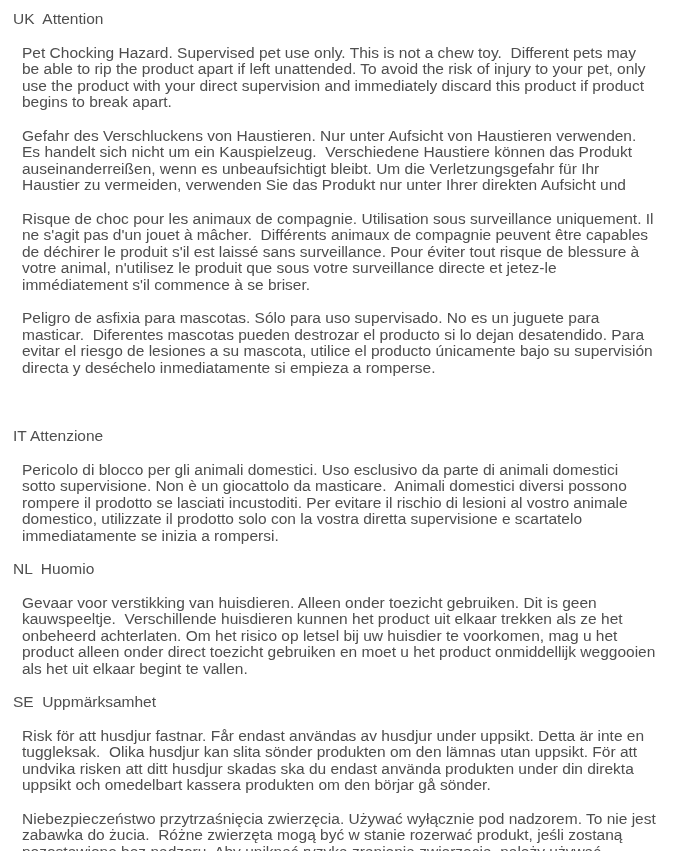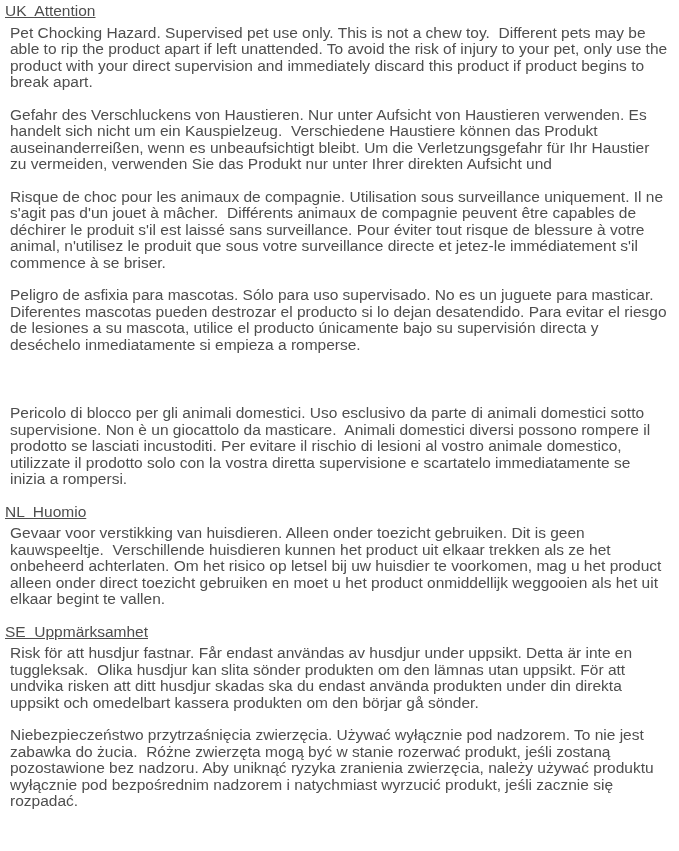--- a/index.html
+++ b/index.html
@@ -20,27 +20,26 @@
     overflow: hidden;
   }
   .warning-section {
     margin: 0 0 16px 0;
   }
   .warning-section.gap-large {
     margin-top: 52px;
   }
   .section-heading {
     white-space: pre-wrap;
-    margin: 0;
+    margin: 8px;
     font-weight: normal;
-    text-decoration: underline;
   }
   .section-body {
     white-space: pre-wrap;
-    margin: 5px;
+    margin: 17px;
   }
 </style>
 </head>
 <body>
 
 <div class="doc-page">
 
   <div class="warning-section">
     <p class="section-heading">UK  Attention</p>
     <p class="section-body">Pet Chocking Hazard. Supervised pet use only. This is not a chew toy.  Different pets may be able to rip the product apart if left unattended. To avoid the risk of injury to your pet, only use the product with your direct supervision and immediately discard this product if product begins to break apart.</p>
@@ -52,20 +51,21 @@
 
   <div class="warning-section">
     <p class="section-body">Risque de choc pour les animaux de compagnie. Utilisation sous surveillance uniquement. Il ne s'agit pas d'un jouet à mâcher.  Différents animaux de compagnie peuvent être capables de déchirer le produit s'il est laissé sans surveillance. Pour éviter tout risque de blessure à votre animal, n'utilisez le produit que sous votre surveillance directe et jetez-le immédiatement s'il commence à se briser.</p>
   </div>
 
   <div class="warning-section">
     <p class="section-body">Peligro de asfixia para mascotas. Sólo para uso supervisado. No es un juguete para masticar.  Diferentes mascotas pueden destrozar el producto si lo dejan desatendido. Para evitar el riesgo de lesiones a su mascota, utilice el producto únicamente bajo su supervisión directa y deséchelo inmediatamente si empieza a romperse.</p>
   </div>
 
   <div class="warning-section gap-large">
+    <p class="section-heading">IT Attenzione</p>
     <p class="section-body">Pericolo di blocco per gli animali domestici. Uso esclusivo da parte di animali domestici sotto supervisione. Non è un giocattolo da masticare.  Animali domestici diversi possono rompere il prodotto se lasciati incustoditi. Per evitare il rischio di lesioni al vostro animale domestico, utilizzate il prodotto solo con la vostra diretta supervisione e scartatelo immediatamente se inizia a rompersi.</p>
   </div>
 
   <div class="warning-section">
     <p class="section-heading">NL  Huomio</p>
     <p class="section-body">Gevaar voor verstikking van huisdieren. Alleen onder toezicht gebruiken. Dit is geen kauwspeeltje.  Verschillende huisdieren kunnen het product uit elkaar trekken als ze het onbeheerd achterlaten. Om het risico op letsel bij uw huisdier te voorkomen, mag u het product alleen onder direct toezicht gebruiken en moet u het product onmiddellijk weggooien als het uit elkaar begint te vallen.</p>
   </div>
 
   <div class="warning-section">
     <p class="section-heading">SE  Uppmärksamhet</p>

